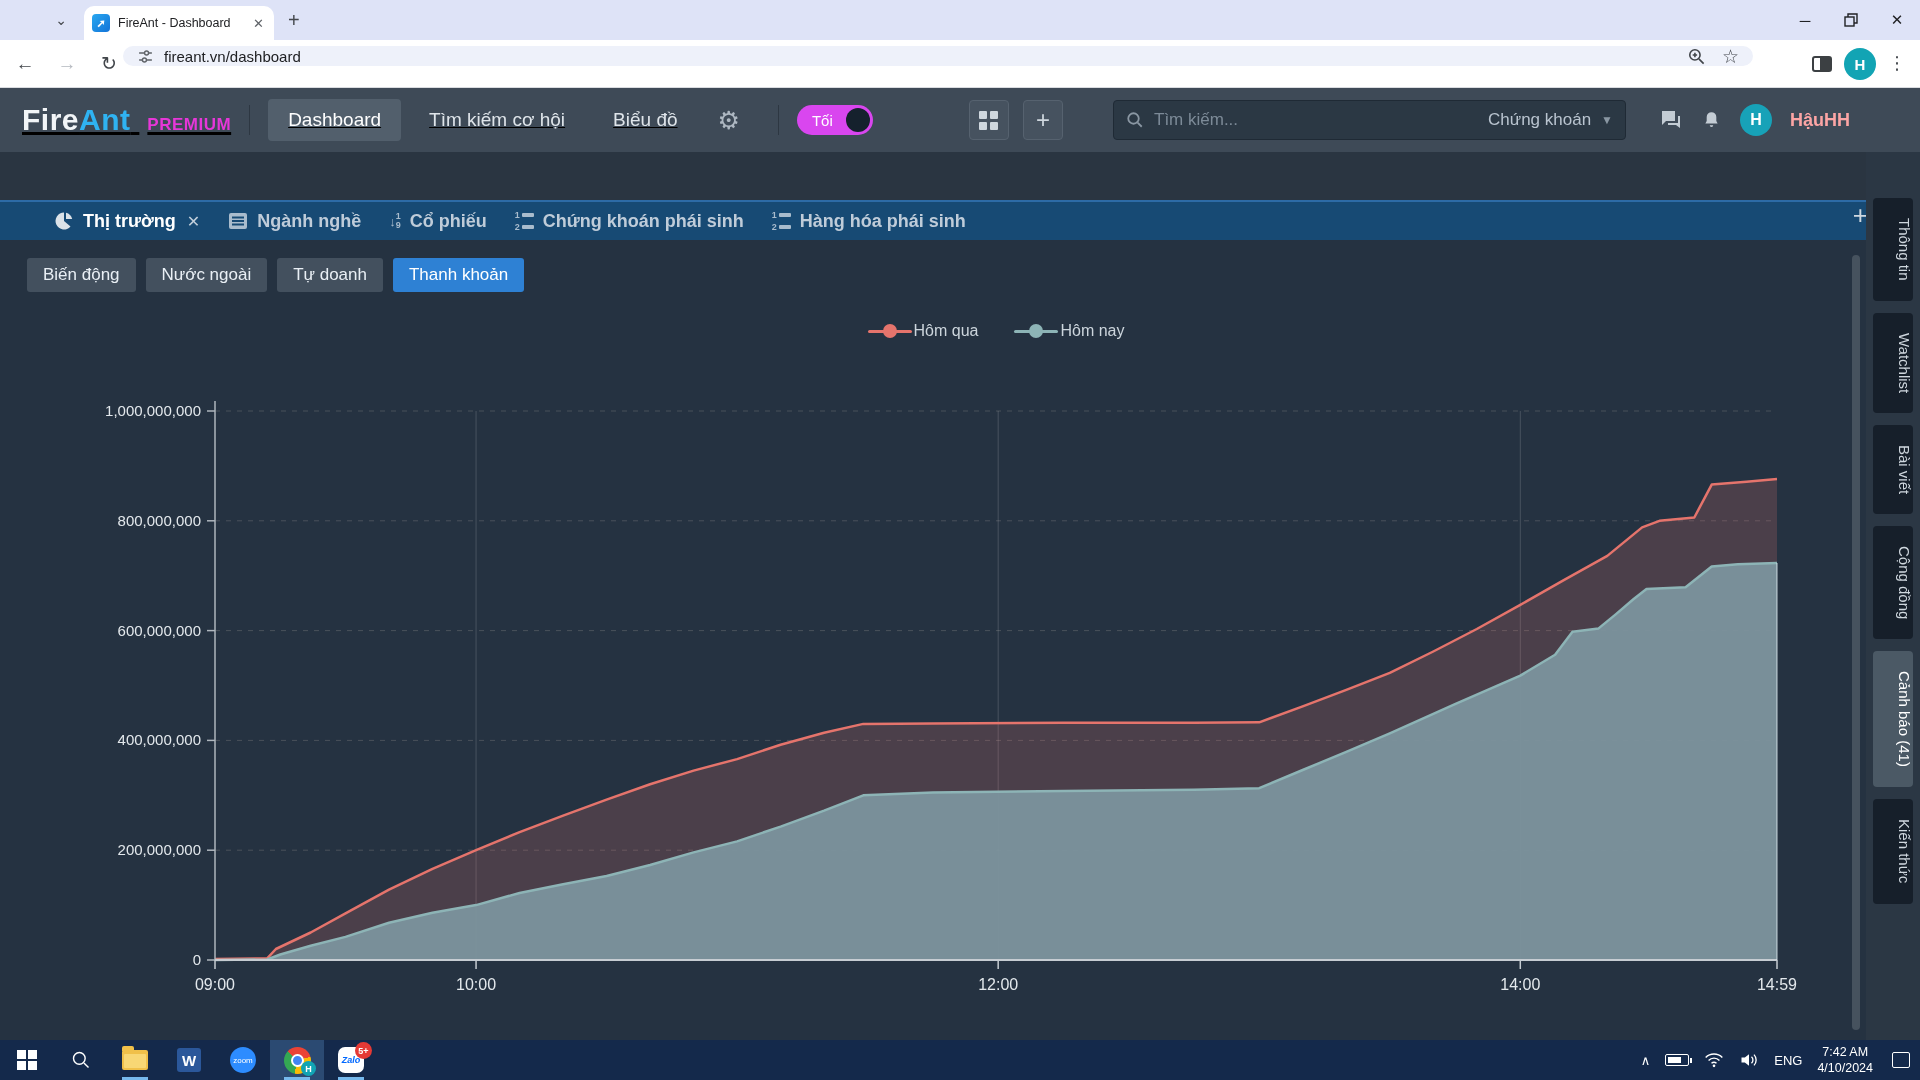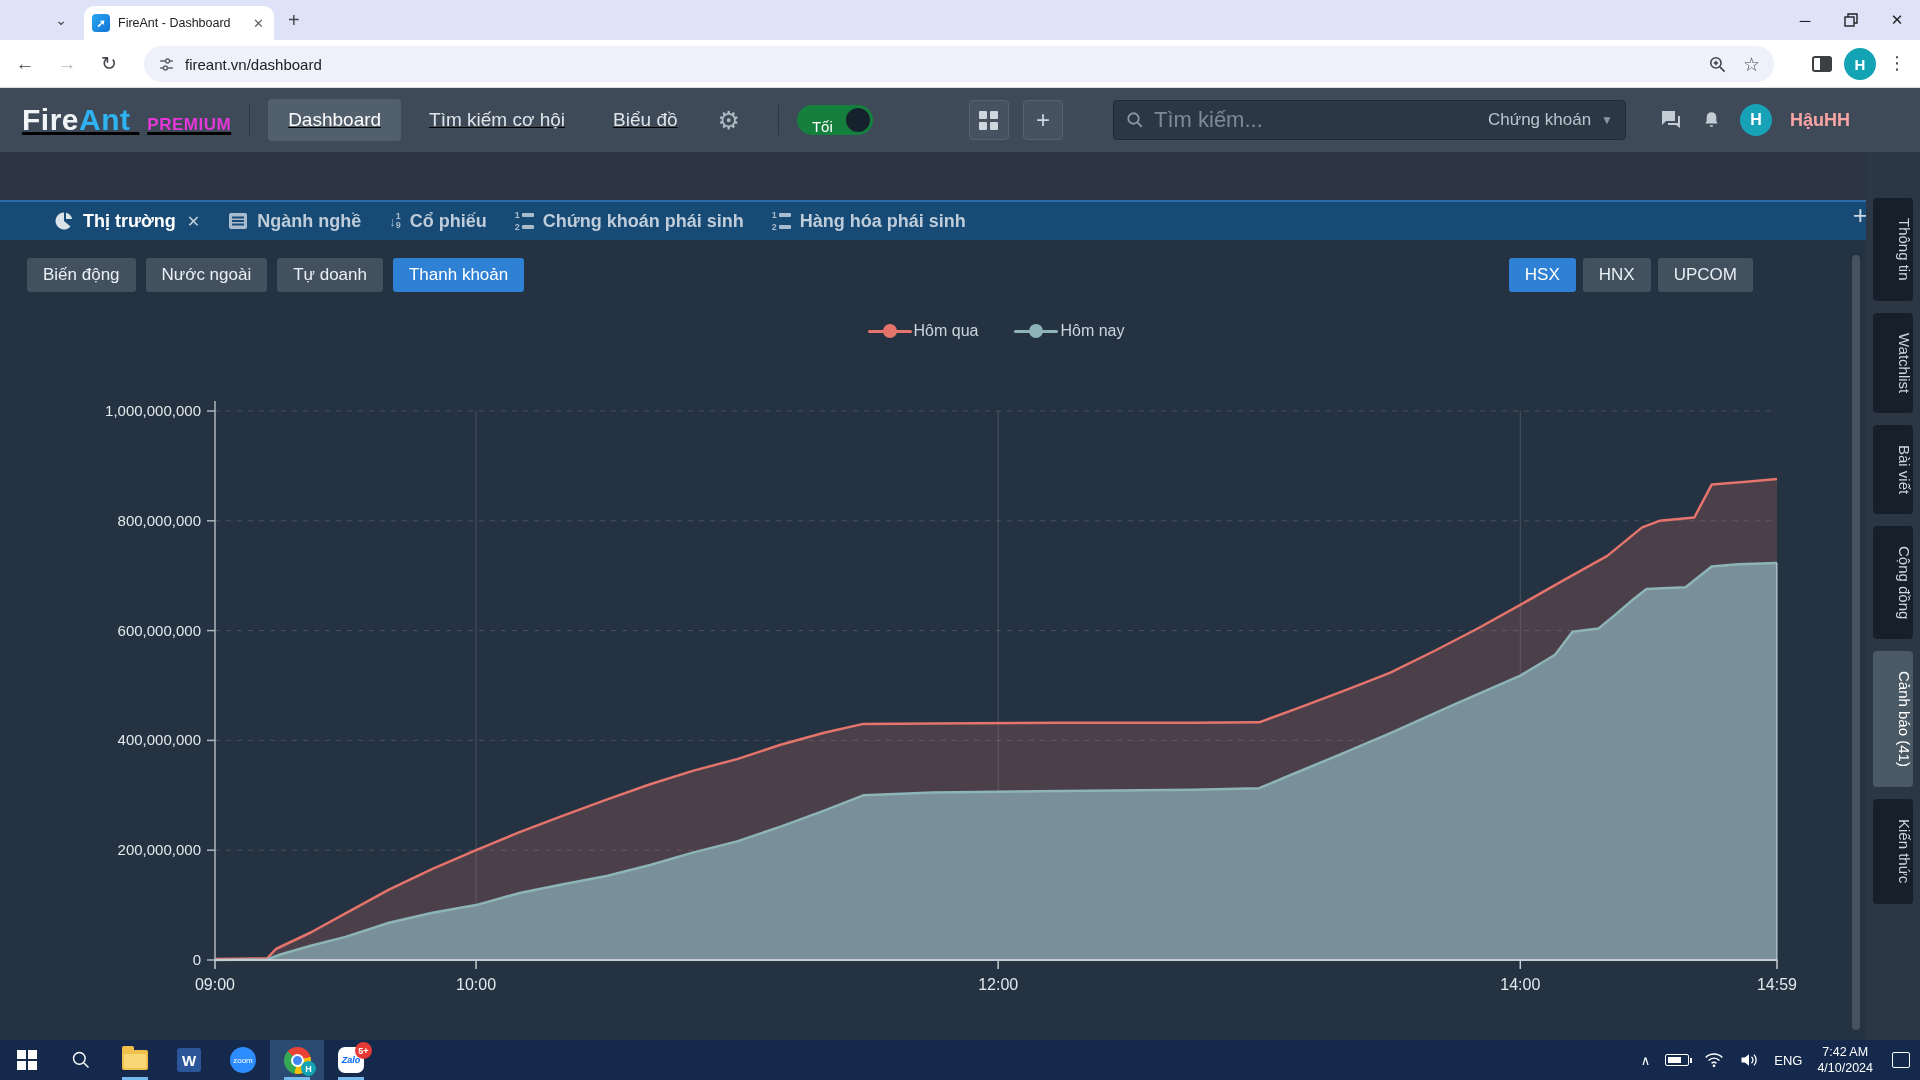--- a/index.html
+++ b/index.html
@@ -19,21 +19,21 @@
   .tab-close { color:#5f6368; font-size:13px; padding:0 2px; }
   .newtab-btn { position:absolute; left:288px; top:9px; font-size:20px; color:#45484d; }
   .win-controls { position:absolute; right:0; top:0; height:40px; display:flex; }
   .win-btn { width:46px; height:40px; display:flex; align-items:center; justify-content:center;
              color:#202124; font-size:15px; }
   .toolbar { position:absolute; left:0; top:40px; width:1920px; height:48px; background:#ffffff;
              border-bottom:1px solid #dadce0; display:flex; align-items:center; }
   .nav-ico { width:34px; height:34px; display:flex; align-items:center; justify-content:center;
              font-size:19px; color:#41454a; margin-left:8px; }
   .nav-ico.disabled { color:#b4b8bf; }
-  .omnibox { position:absolute; left:144px; top:46px; width:1630px; height:36px; border-radius:18px;
+  .omnibox { position:absolute; left:123px; top:46px; width:1630px; height:20px; border-radius:18px;
              background:#eef1fa; display:flex; align-items:center; padding:0 14px; gap:10px; }
   .omni-url { font-size:15px; color:#202124; flex:1; }
   .omni-right { display:flex; align-items:center; gap:16px; font-size:19px; color:#41454a; }
   .panel-ico { width:20px; height:16px; border:2px solid #3c4043; border-radius:3px;
                background:linear-gradient(to right,#ffffff 0 38%, #3c4043 38%); }
   .chrome-avatar { position:absolute; right:44px; top:48px; width:32px; height:32px; border-radius:50%;
                    background:#12a4b4; color:#fff; font-size:15px; font-weight:bold;
                    display:flex; align-items:center; justify-content:center; }
   .kebab { position:absolute; right:14px; top:52px; font-size:18px; color:#41454a; }
 
@@ -41,33 +41,33 @@
   .fa-header { position:absolute; left:0; top:88px; width:1920px; height:64px; background:#3e4a57;
                display:flex; align-items:center; }
   .logo { margin-left:22px; font-size:30px; font-weight:bold; letter-spacing:.5px;text-decoration:underline; }
   .logo .fire { color:#f2f5f7; } .logo .ant { color:#2fb3f2; }
   .logo .premium { color:#e637d8; font-size:17px; font-weight:bold; margin-left:8px; }
   .vdiv { width:1px; height:30px; background:#2d3742; margin:0 18px; }
   .fa-nav { display:flex; align-items:center; gap:8px;text-decoration:underline; }
   .fa-nav-item { font-size:19px; color:#dfe5ea; padding:10px 20px; border-radius:4px; }
   .fa-nav-item.active { background:#525f6c; color:#ffffff; }
   .gear { font-size:25px; color:#aeb8c2; padding:0 20px; }
-  .toggle { width:76px; height:30px; border-radius:15px; background:#15803d; position:relative;
-            display:flex; align-items:flex-end; }
+  .toggle { width:76px; height:30px; border-radius:15px; background:#d946ef; position:relative;
+            display:flex; align-items:center; }
   .toggle .t-label { color:#fff; font-size:15px; margin-left:15px; }
   .toggle .knob { position:absolute; right:3px; top:3px; width:24px; height:24px; border-radius:50%;
                   background:#15212d; }
   .sq-btn { width:40px; height:40px; border:1px solid #56626f; border-radius:4px; background:#46525f;
             display:flex; align-items:center; justify-content:center; }
   .grid-glyph { display:grid; grid-template-columns:8px 8px; grid-template-rows:8px 8px; gap:3px; }
   .grid-glyph i { background:#cfd7de; border-radius:1px; }
   .plus-glyph { color:#cfd7de; font-size:24px; line-height:1; }
   .fa-search { position:absolute; left:1113px; top:100px; width:513px; height:40px; border-radius:4px;
                background:#2b3844; border:1px solid #1f2a35; display:flex; align-items:center; padding:0 12px; }
-  .fa-search .ph { color:#7c8a97; font-size:22px; margin-left:10px; flex:1; }
+  .fa-search .ph { color:#7c8a97; font-size:17px; margin-left:10px; flex:1; }
   .fa-search .scope { color:#b9c4cf; font-size:17px; }
   .fa-search .caret { color:#8a97a3; font-size:12px; margin-left:10px; }
   .hdr-right { position:absolute; right:70px; top:100px; display:flex; align-items:center; gap:18px; height:40px; }
   .fa-avatar { width:32px; height:32px; border-radius:50%; background:#17a2b8; color:#fff; font-size:16px;
                font-weight:bold; display:flex; align-items:center; justify-content:center; }
   .fa-username { color:#fca5a5; font-size:18px; font-weight:bold; }
 
   
   .fa-gap { position:absolute; left:0; top:152px; width:1920px; height:48px; background:#2a3541; }
   .fa-tabbar { position:absolute; left:0; top:200px; width:1866px; height:40px; background:#174a74;
@@ -312,25 +312,20 @@
       <path d="M3 3 L8.5 8.5 M8.5 8.5 v-4.5 M8.5 8.5 h-4.5 M17 17 L11.5 11.5 M11.5 11.5 v4.5 M11.5 11.5 h4.5" stroke="#cfd8e0" stroke-width="1.8" fill="none"></path>
     </svg>
   </div>
 
   <div class="subtabs" id="view-subtabs">
       <div class="pill-btn">Biến động</div>
       <div class="pill-btn">Nước ngoài</div>
       <div class="pill-btn">Tự doanh</div>
       <div class="pill-btn active">Thanh khoản</div>
     </div>
-  <div class="exchanges" id="exchange-btns">
-      <div class="pill-btn active">HSX</div>
-      <div class="pill-btn">HNX</div>
-      <div class="pill-btn">UPCOM</div>
-    </div>
 
   <div class="legend" id="chart-legend">
       <div class="legend-item">
         <span class="legend-marker" style="background: rgb(229, 116, 108);">
           <i style="background: rgb(229, 116, 108);"></i>
         </span>
         <span class="legend-label">Hôm qua</span>
       </div>
       <div class="legend-item">
         <span class="legend-marker" style="background: rgb(141, 180, 182);">

